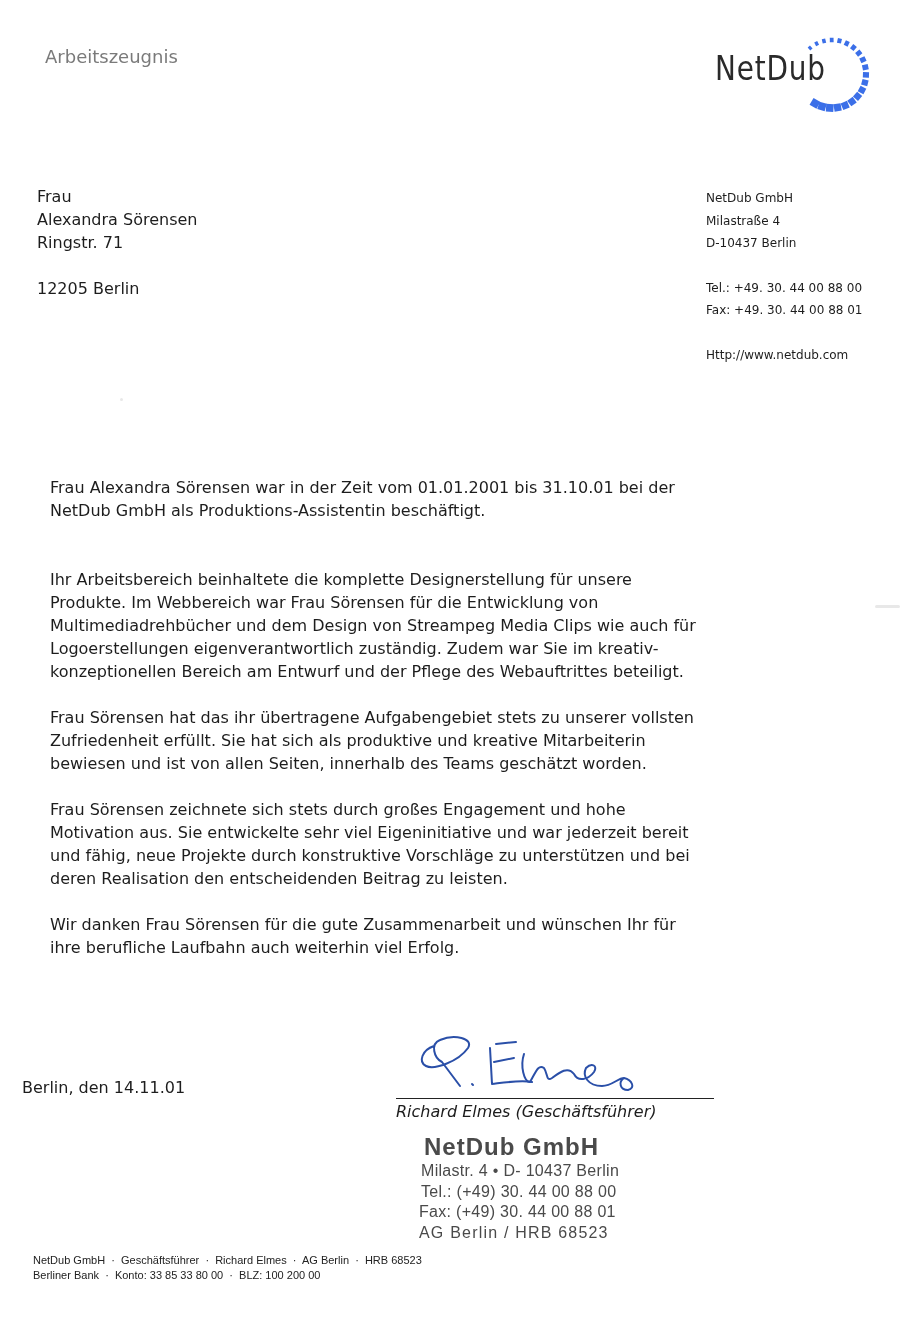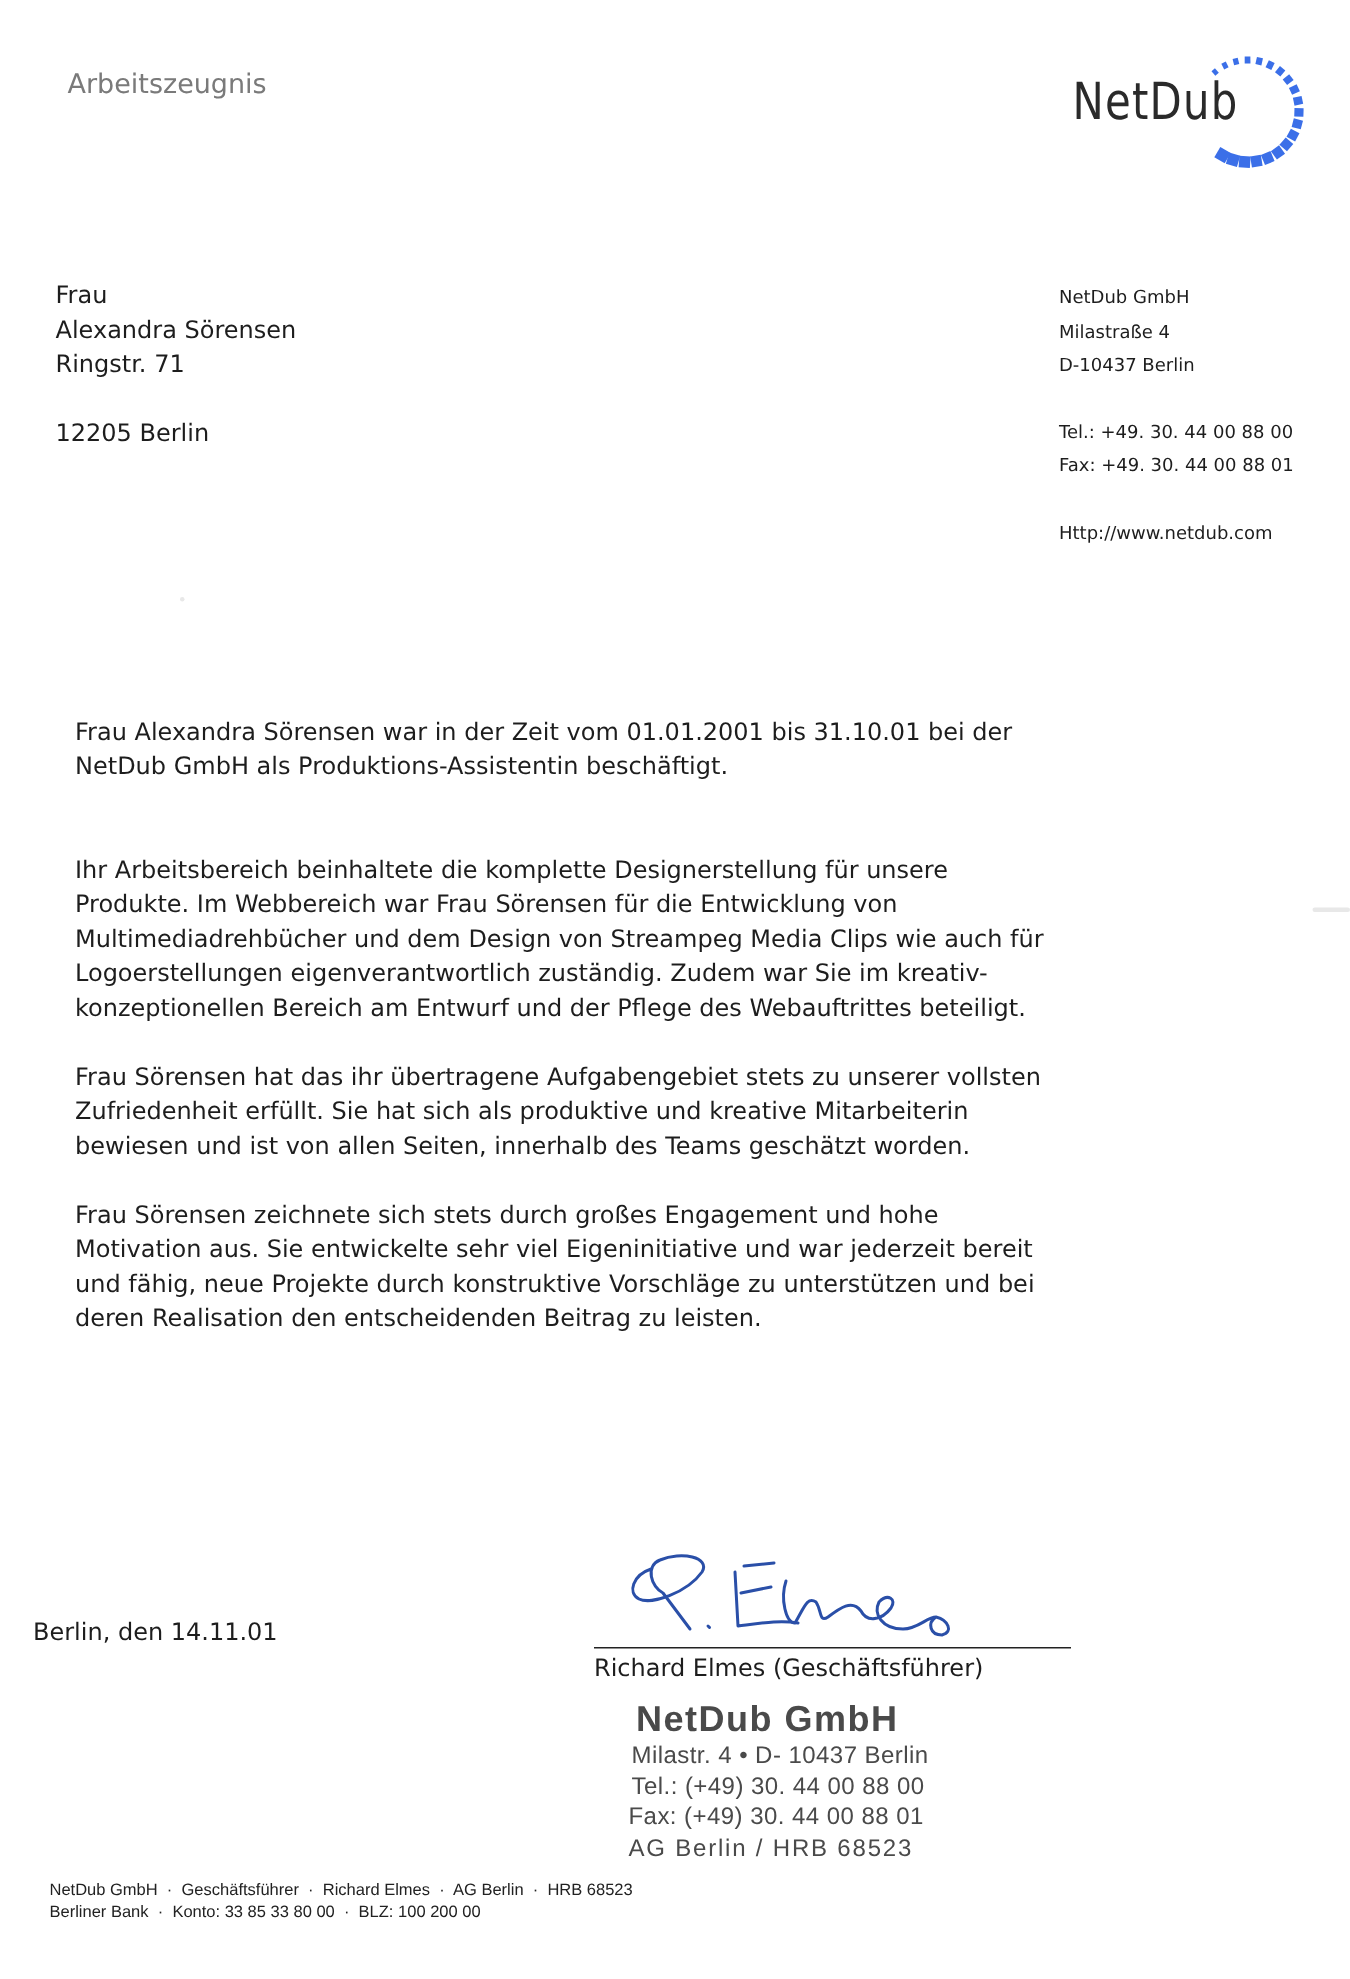--- a/index.html
+++ b/index.html
@@ -15,21 +15,21 @@
   .recipient .city { margin-top: 23px; }
   .sender { left: 706px; top: 187px; font-size: 12px; line-height: 22.5px; }
   .sender .gap { height: 22px; }
   .body-text { left: 34px; top: 460px; width: 680px; font-size: 16px; line-height: 23px; }
   .body-text p { margin: 16px; }
   .p1 { margin-bottom: 46px !important; }
   .pn { margin-bottom: 23px !important; }
   .date-line { left: 22px; top: 1078px; font-size: 16px; }
   .signature { left: 412px; top: 1028px; width: 250px; height: 68px; }
   .sig-line { left: 396px; top: 1098px; width: 318px; height: 1px; background: #222; }
-  .signer { left: 396px; top: 1102px; font-size: 16px; }
+  .signer { left: 396px; top: 1102px; font-size: 16px; font-style: italic; }
   .stamp { left: 418px; top: 1133px; font-family: "Liberation Sans", sans-serif; color: #4a4a4a; }
   .stamp .company { font-size: 24px; font-weight: bold; letter-spacing: 1px; margin-left: 6px; }
   .stamp .line { font-size: 16px; line-height: 20.5px; letter-spacing: 0.3px; }
   .stamp .l1 { margin-left: 3px; } .stamp .l2 { margin-left: 3px; } .stamp .l3 { margin-left: 1px; }
   .stamp .l4 { margin-left: 1px; letter-spacing: 1.2px; }
   .footer { left: 33px; top: 1253px; font-family: "Liberation Sans", sans-serif; font-size: 11px; line-height: 15px; color: #222; }
   .scanspot { position: absolute; background: #e8e8e8; border-radius: 50%; }
 </style>
 </head>
 <body>
@@ -81,20 +81,21 @@
 </div>
 
 <div class="scanspot" style="left:120px;top:398px;width:3px;height:3px;"></div>
 <div class="scanspot" style="left:875px;top:605px;width:25px;height:3px;border-radius:2px;"></div>
 
 <div class="abs body-text">
   <p class="p1">Frau Alexandra Sörensen war in der Zeit vom 01.01.2001 bis 31.10.01 bei der NetDub GmbH als Produktions-Assistentin beschäftigt.</p>
   <p class="pn">Ihr Arbeitsbereich beinhaltete die komplette Designerstellung für unsere Produkte. Im Webbereich war Frau Sörensen für die Entwicklung von Multimediadrehbücher und dem Design von Streampeg Media Clips wie auch für Logoerstellungen eigenverantwortlich zuständig. Zudem war Sie im kreativ-konzeptionellen Bereich am Entwurf und der Pflege des Webauftrittes beteiligt.</p>
   <p class="pn">Frau Sörensen hat das ihr übertragene Aufgabengebiet stets zu unserer vollsten Zufriedenheit erfüllt. Sie hat sich als produktive und kreative Mitarbeiterin bewiesen und ist von allen Seiten, innerhalb des Teams geschätzt worden.</p>
   <p class="pn">Frau Sörensen zeichnete sich stets durch großes Engagement und hohe Motivation aus. Sie entwickelte sehr viel Eigeninitiative und war jederzeit bereit und fähig, neue Projekte durch konstruktive Vorschläge zu unterstützen und bei deren Realisation den entscheidenden Beitrag zu leisten.</p>
+  <p>Wir danken Frau Sörensen für die gute Zusammenarbeit und wünschen Ihr für ihre berufliche Laufbahn auch weiterhin viel Erfolg.</p>
 </div>
 
 <div class="abs date-line">Berlin, den 14.11.01</div>
 
 <div class="abs signature">
   <svg width="250" height="68" viewBox="0 0 250 68">
     <g fill="none" stroke="#2a4fa8" stroke-width="2" stroke-linecap="round" stroke-linejoin="round" id="sig-paths">
       <path d="M22 18 C10 22 6 34 14 38 C22 42 46 34 56 20 C62 10 42 6 28 12 C18 16 22 30 30 34 L48 58"></path>
       <path d="M60 56 L61 57"></path>
       <path d="M78 20 L80 56 C96 54 108 52 120 54"></path>

